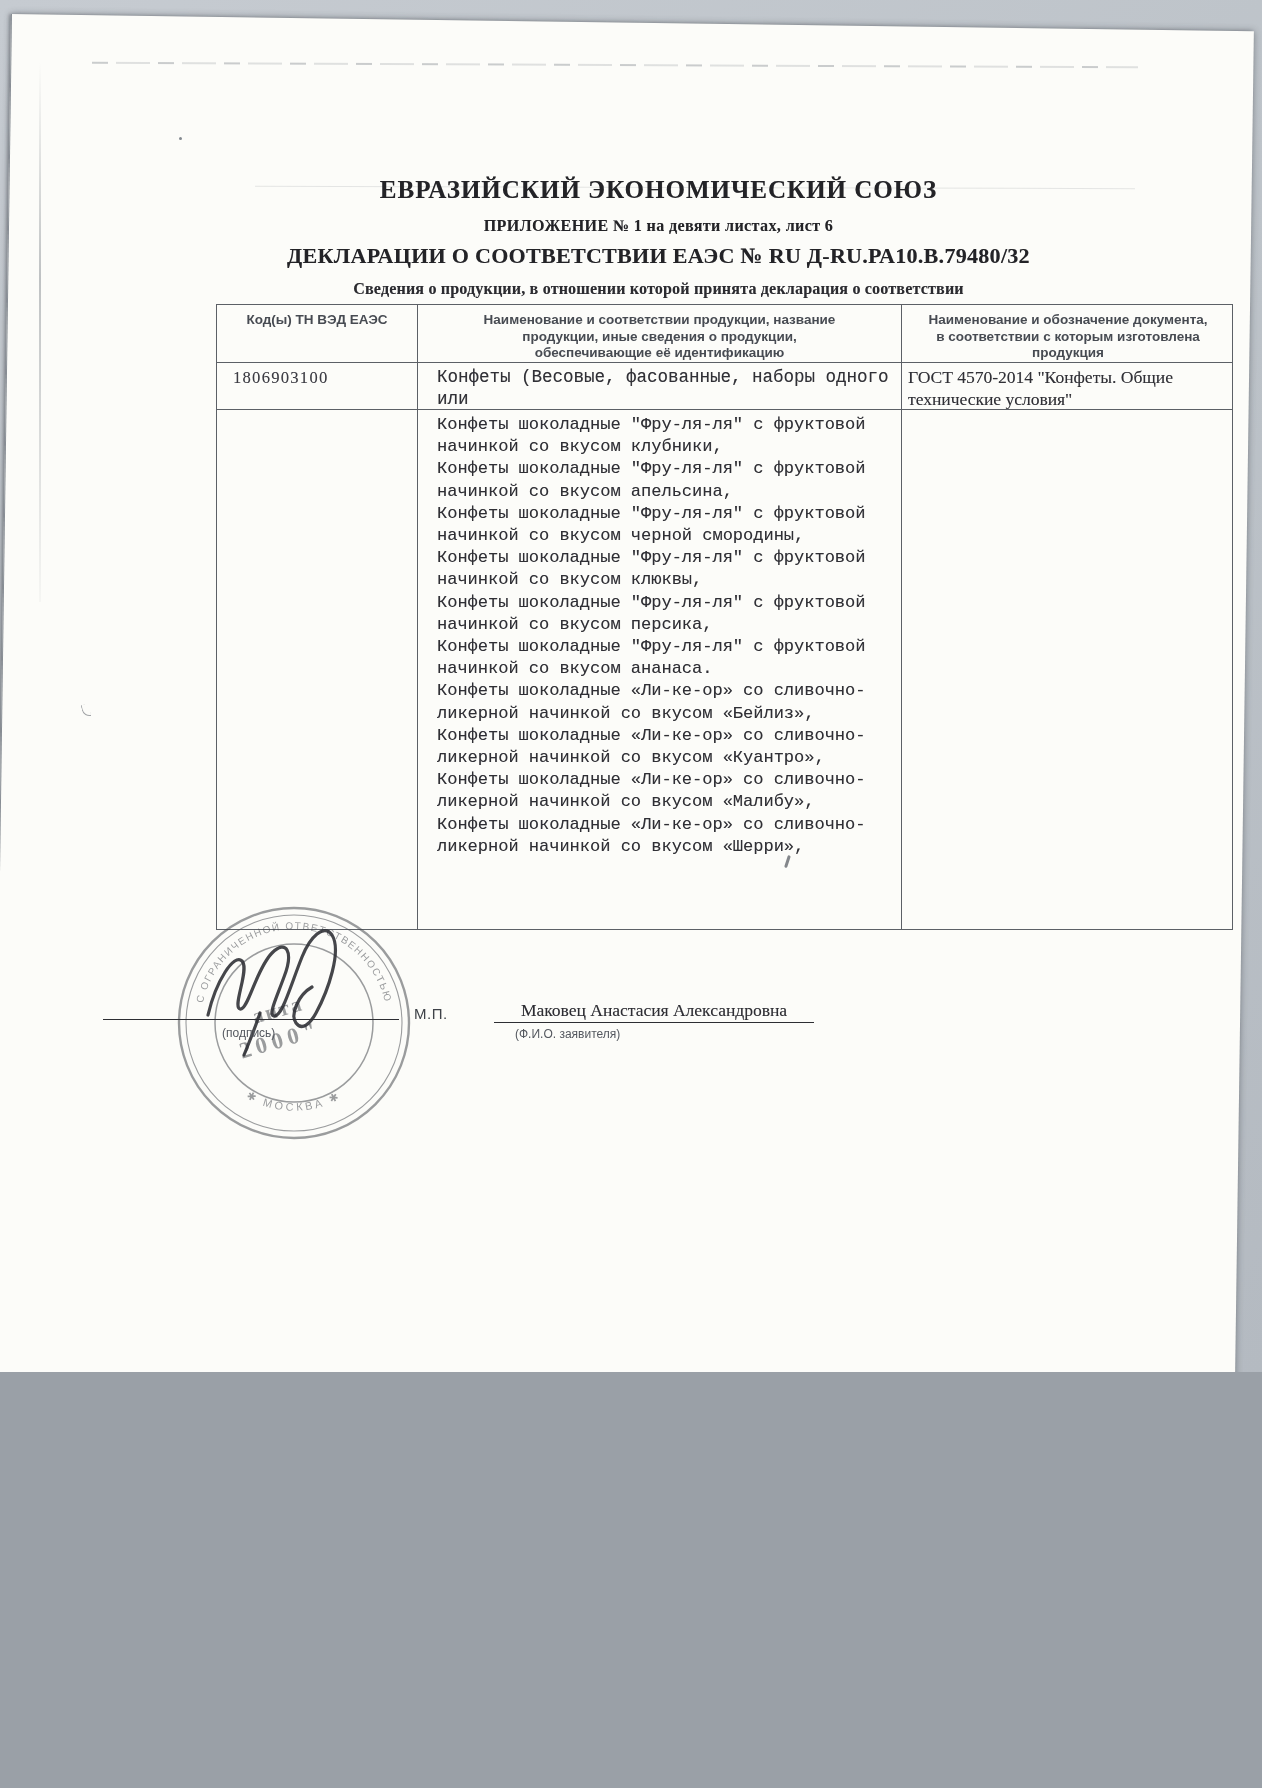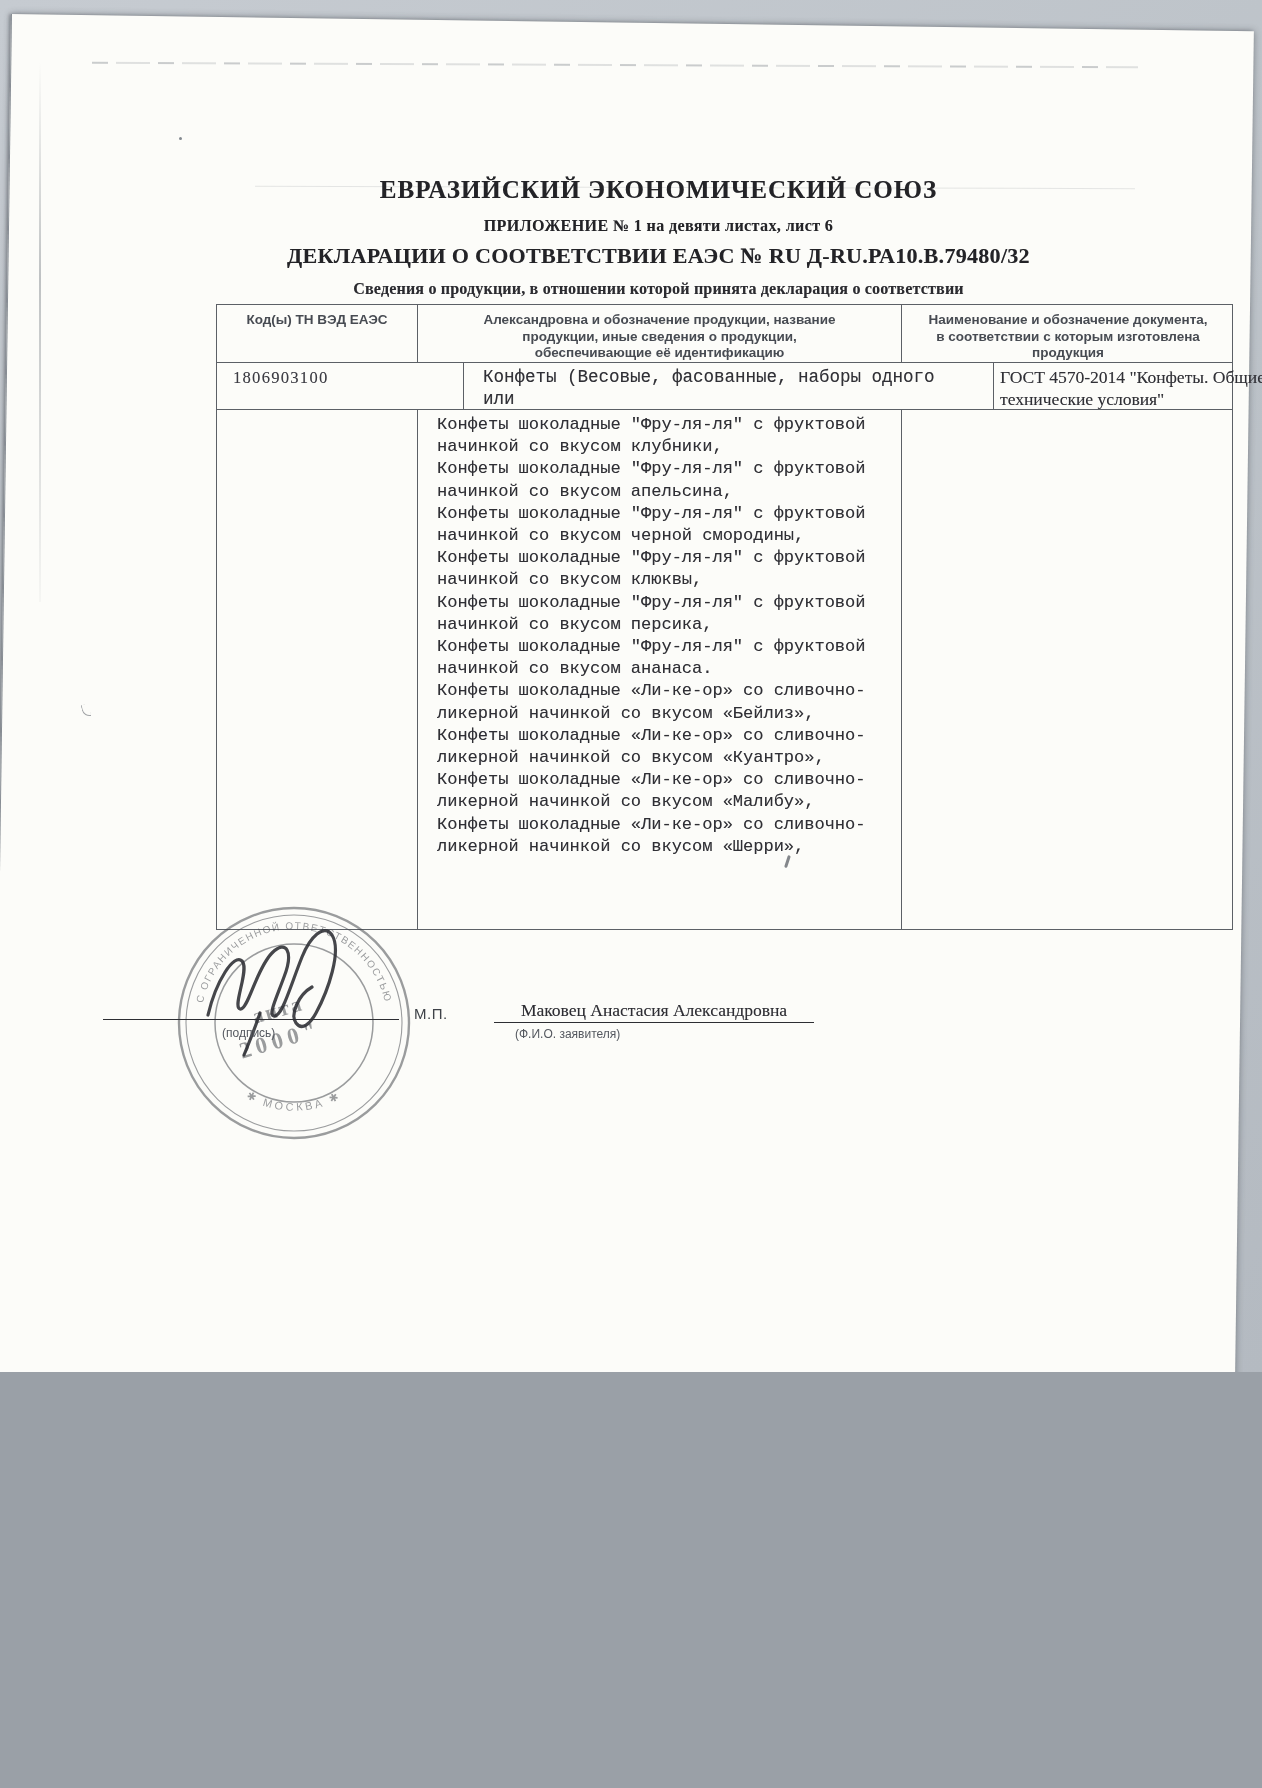--- a/index.html
+++ b/index.html
@@ -30,21 +30,21 @@
   .trow { display:grid; grid-template-columns:200px 484px 333px; }
   .trow + .trow { border-top:1.2px solid #5c6066; }
   .tcell { border-left:1.2px solid #5c6066; overflow:hidden; }
   .tcell:first-child { border-left:none; }
   .thead-row { height:57px; }
   .thead-row .tcell {
     font-family:"Liberation Sans","DejaVu Sans",sans-serif;
     font-weight:600; font-size:13.5px; line-height:16.6px;
     color:#474b52; text-align:center; padding-top:7px;
   }
-  .r1 { height:47px;gap:46px; }
+  .r1 { height:47px; }
   .r1 .tcell { font-size:17.5px; line-height:21.5px; color:#303036; padding-top:4px; }
   .r1 .c-code { padding-left:16px; font-size:16.5px; letter-spacing:1.3px; color:#3c3c44; }
   .r1 .c-prod, .r2 .c-prod { padding-left:19px; padding-right:6px;font-family:Liberation Mono, monospace; }
   .r1 .c-doc { padding-left:6px; padding-right:4px; }
   .r2 { height:520px; }
   .r2 .c-prod { padding-top:4px; font-size:17px; color:#2f2f35; }
   .product { line-height:22.2px; }
 
   .sig-line { position:absolute; left:103px; top:1019px; width:296px; border-top:1.7px solid #2d2e33; }
   .sig-caption { position:absolute; left:222px; top:1026px; width:140px; text-align:left;
@@ -100,21 +100,21 @@
     <div class="corner-mark"></div>
 
     <div class="title-block t1 ser">ЕВРАЗИЙСКИЙ ЭКОНОМИЧЕСКИЙ СОЮЗ</div>
     <div class="title-block t2 ser">ПРИЛОЖЕНИЕ № 1 на девяти листах, лист 6</div>
     <div class="title-block t3 ser">ДЕКЛАРАЦИИ О СООТВЕТСТВИИ ЕАЭС № RU Д-RU.РА10.В.79480/32</div>
     <div class="title-block subtitle ser">Сведения о продукции, в отношении которой принята декларация о соответствии</div>
 
     <div class="tbl">
       <div class="trow thead-row">
         <div class="tcell">Код(ы) ТН ВЭД ЕАЭС</div>
-        <div class="tcell preline">Александровна и обозначение продукции, название
+        <div class="tcell preline">Наименование и соответствии продукции, название
 продукции, иные сведения о продукции,
 обеспечивающие её идентификацию</div>
         <div class="tcell preline">Наименование и обозначение документа,
 в соответствии с которым изготовлена
 продукция</div>
       </div>
       <div class="trow r1">
         <div class="tcell c-code ser">1806903100</div>
         <div class="tcell c-prod preline ser">Конфеты (Весовые, фасованные, наборы одного или
 нескольких наименований):</div>

